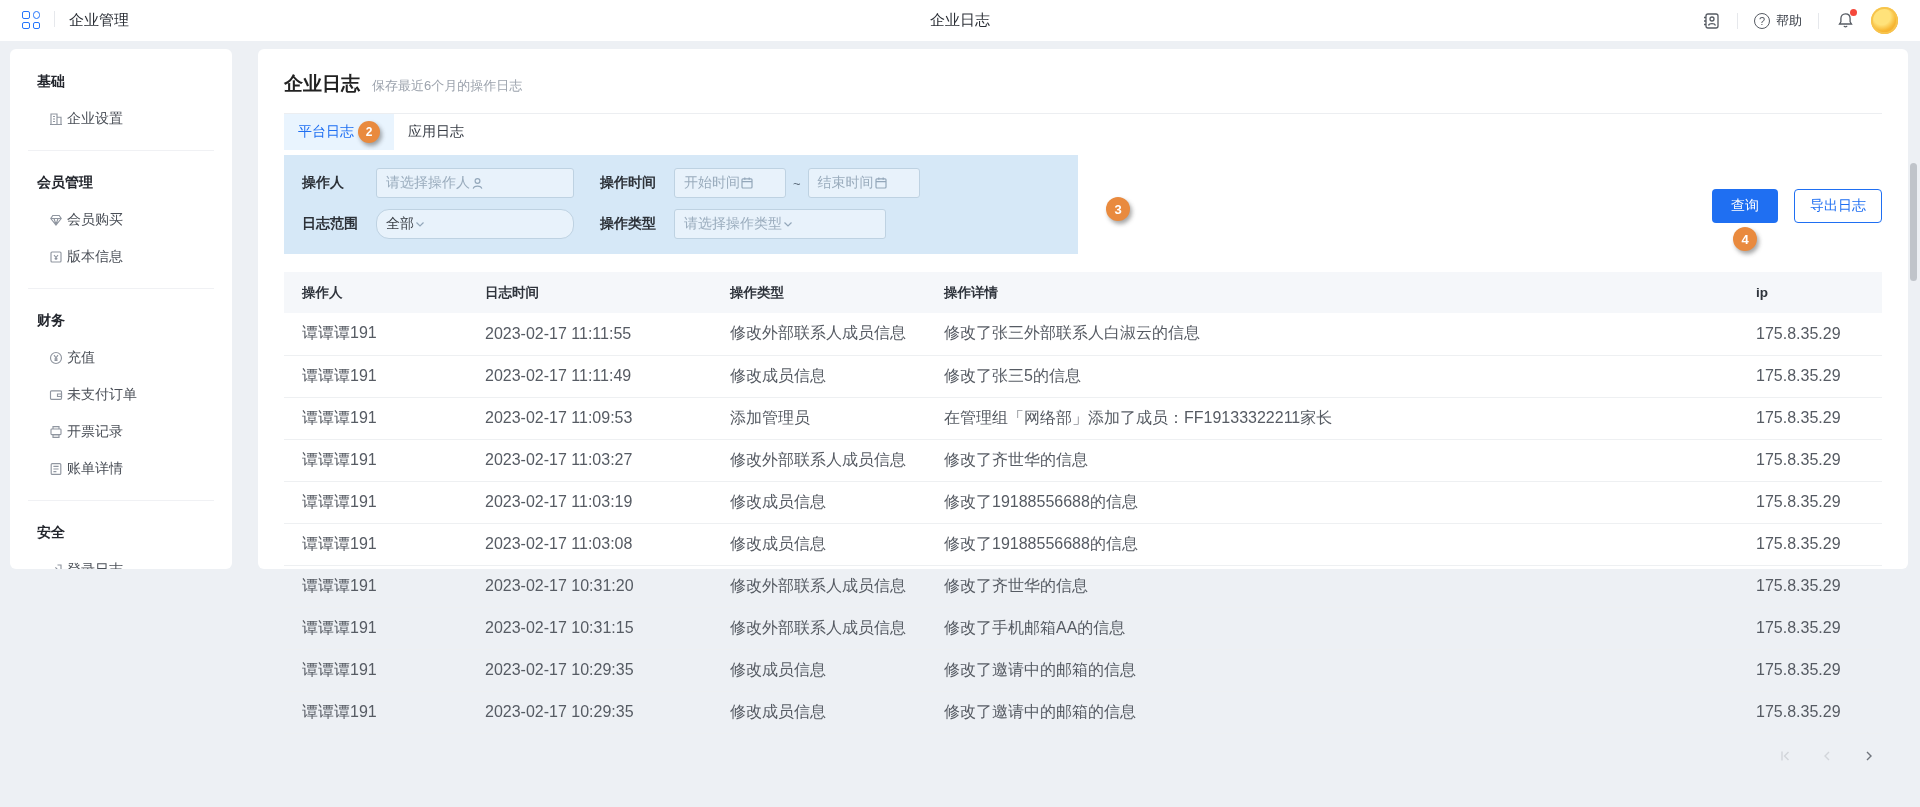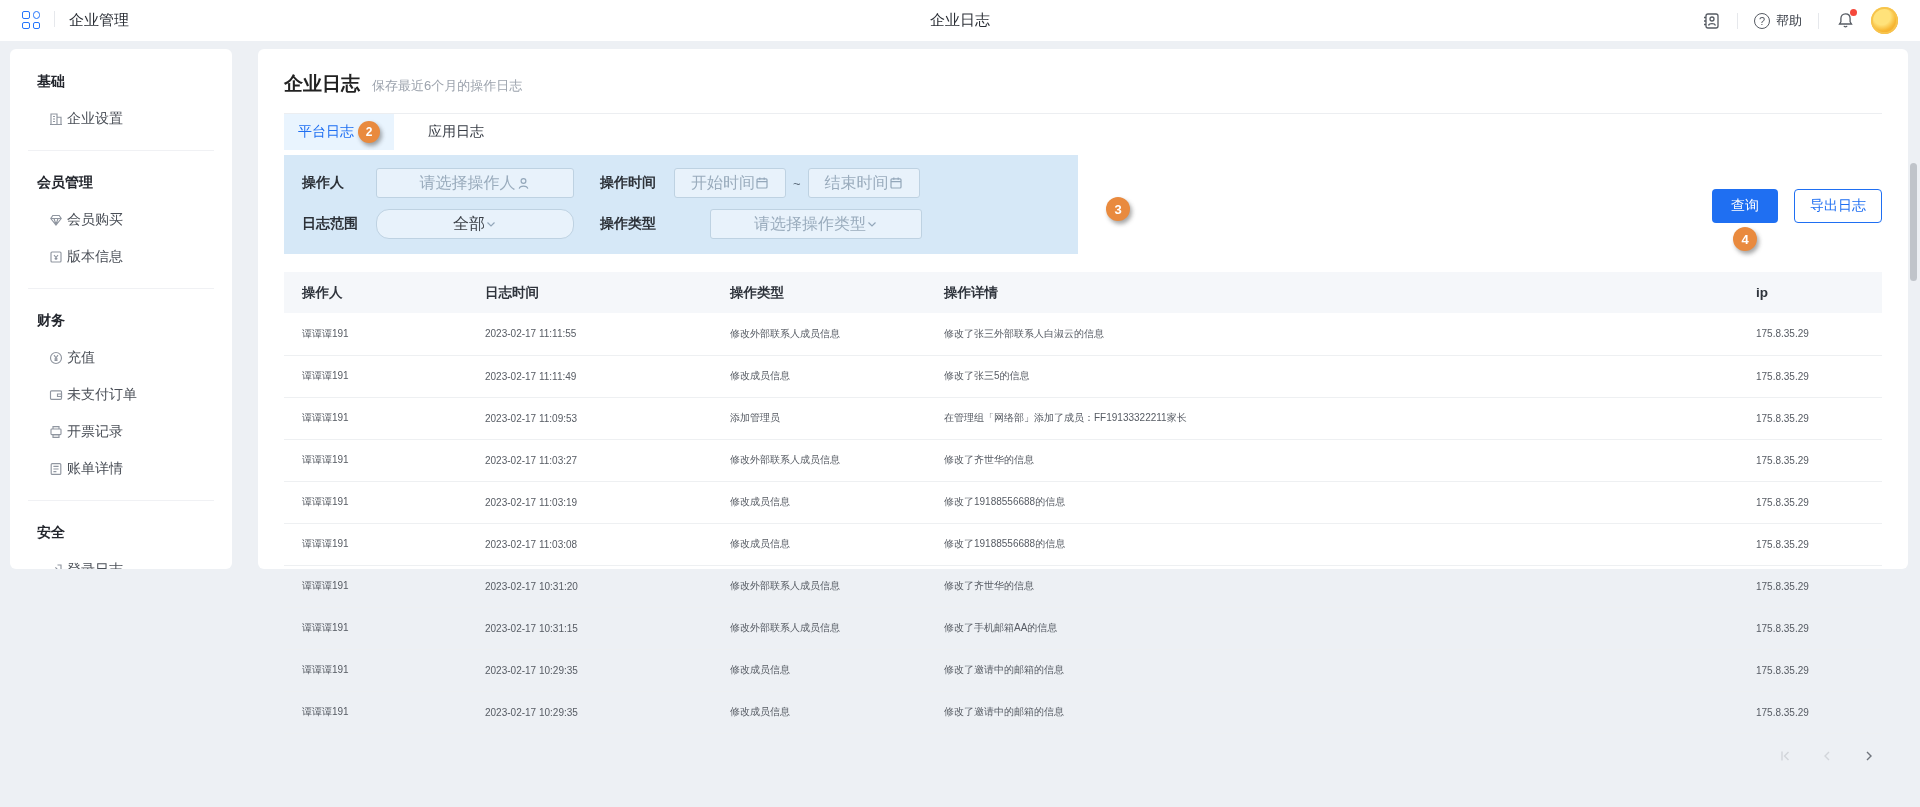--- a/index.html
+++ b/index.html
@@ -44,46 +44,46 @@
            border-radius:50%; display:inline-flex; align-items:center; justify-content:center;
            box-shadow:2px 3px 4px rgba(60,60,60,.45); flex:none; }
   .badge.sm { min-width:22px; height:22px; font-size:12px; }
 
   
   .main { flex:1; background:#fff; border-radius:6px; padding:20px 26px 0; position:relative; }
   .page-head { display:flex; align-items:baseline; gap:12px; padding:2px 0 16px; border-bottom:1px solid #eceef1; }
   .page-title { font-size:19px; font-weight:bold; color:#222; }
   .page-sub { font-size:13px; color:#9ca3ad; }
 
-  .tabs-row { display:flex; align-items:center; margin-top:0;gap:20px; }
+  .tabs-row { display:flex; align-items:center; margin-top:0; }
   .tab { height:36px; display:flex; align-items:center; gap:4px; padding:0 14px; font-size:14px; color:#363b44; cursor:pointer; }
   .tab.active { background:#e9f4fe; color:#1f6ff2; }
 
   .filter-wrap { position:relative; margin-top:5px; }
   .filter-panel { width:794px; background:#d6e8f7; padding:13px 18px 15px; display:flex; flex-direction:column; gap:11px; }
   .f-row { display:flex; align-items:center; }
   .f-label { font-size:14px; font-weight:bold; color:#2c3138; width:74px; flex:none; }
   .f-label.l2 { margin-left:26px; }
   .fbox { height:30px; border:1px solid #bed2e2; border-radius:3px; background:rgba(255,255,255,.45);
-          display:flex; align-items:center; justify-content:center; padding:0 9px; font-size:16px; color:#9aacbd; cursor:pointer; }
+          display:flex; align-items:center; justify-content:flex-start; padding:0 9px; font-size:14px; color:#9aacbd; cursor:pointer; }
   .fbox .val { color:#3a3f46; }
   .fbox svg { stroke:#93a7ba; fill:none; stroke-width:1.2; flex:none; }
-  .w-op { width:198px; } .w-date { width:112px; } .w-scope { width:198px;border-radius:13px; } .w-type { width:212px;margin-left:36px; }
+  .w-op { width:198px; } .w-date { width:112px; } .w-scope { width:198px;border-radius:13px; } .w-type { width:212px; }
   .tilde { margin:0 7px; color:#5b6b7a; font-size:13px; }
   .badge-3 { position:absolute; left:822px; top:42px; }
 
   .action-btns { position:absolute; top:140px; right:26px; display:flex; gap:16px; }
   .btn-primary { width:66px; height:34px; background:#1f6ff2; color:#fff; font-size:14px; border:none; border-radius:4px; cursor:pointer; position:relative; }
   .btn-ghost { height:34px; padding:0 15px; background:#fff; color:#1f6ff2; font-size:14px; border:1px solid #1f6ff2; border-radius:4px; cursor:pointer; }
   .badge-4 { position:absolute; left:50%; transform:translateX(-50%); top:38px; }
 
   
   table { width:100%; border-collapse:collapse; table-layout:fixed; margin-top:18px; }
   th { height:41px; background:#f5f7fa; text-align:left; font-size:13.5px; font-weight:bold; color:#2f343c; padding-left:18px; }
-  td { height:42px; font-size:10px; color:#565b63; padding-left:18px; border-bottom:1px solid #eef0f2; white-space:nowrap; overflow:hidden; }
+  td { height:42px; font-size:16px; color:#565b63; padding-left:18px; border-bottom:1px solid #eef0f2; white-space:nowrap; overflow:hidden; }
 
   .pagination { display:flex; justify-content:flex-end; align-items:center; gap:27px; margin-top:15px; padding-right:6px; }
   .pg { width:15px; height:15px; cursor:pointer; display:flex; align-items:center; justify-content:center; }
   .pg svg { fill:none; stroke-width:1.4; }
   .pg.disabled svg { stroke:#d2d5da; }
   .pg.enabled svg { stroke:#6f747c; }
 
   .scroll-thumb { position:absolute; right:3px; top:163px; width:7px; height:118px; background:#c0c4ca; border-radius:4px; }
 </style>
 </head>

